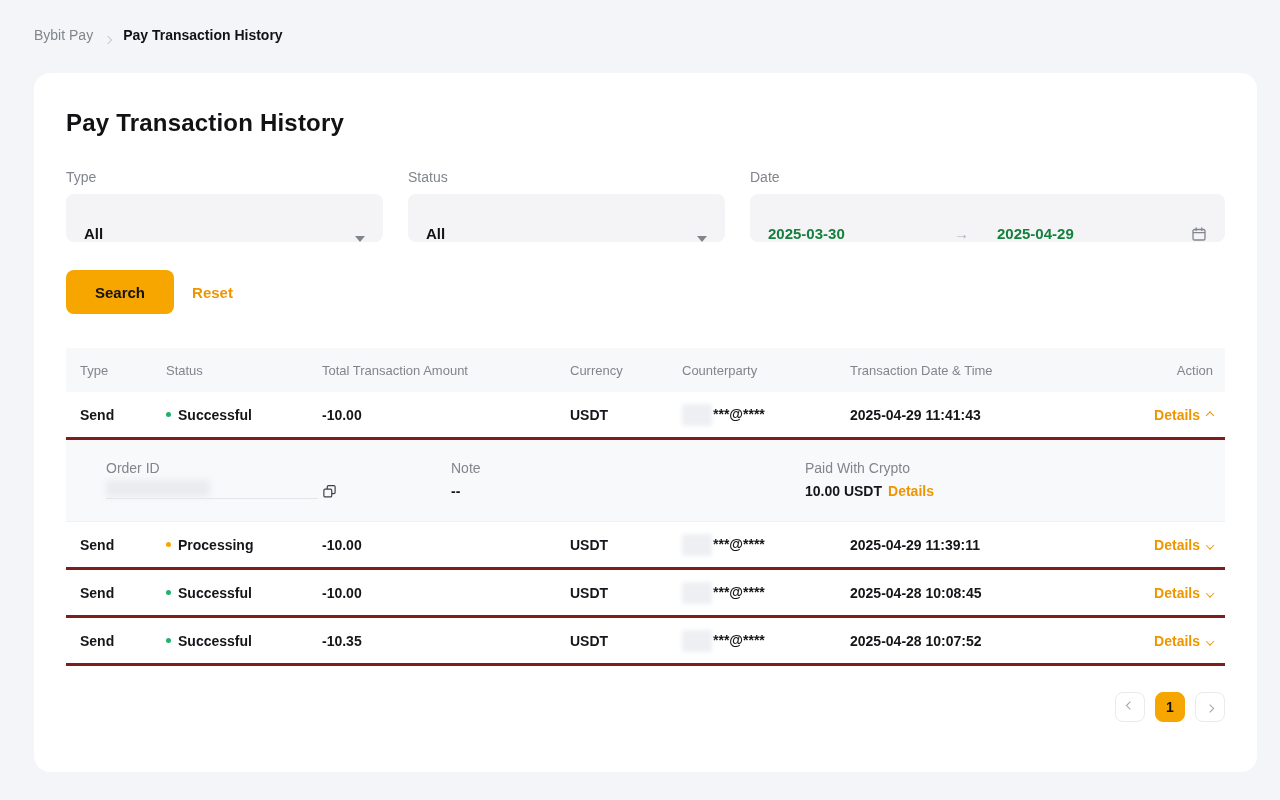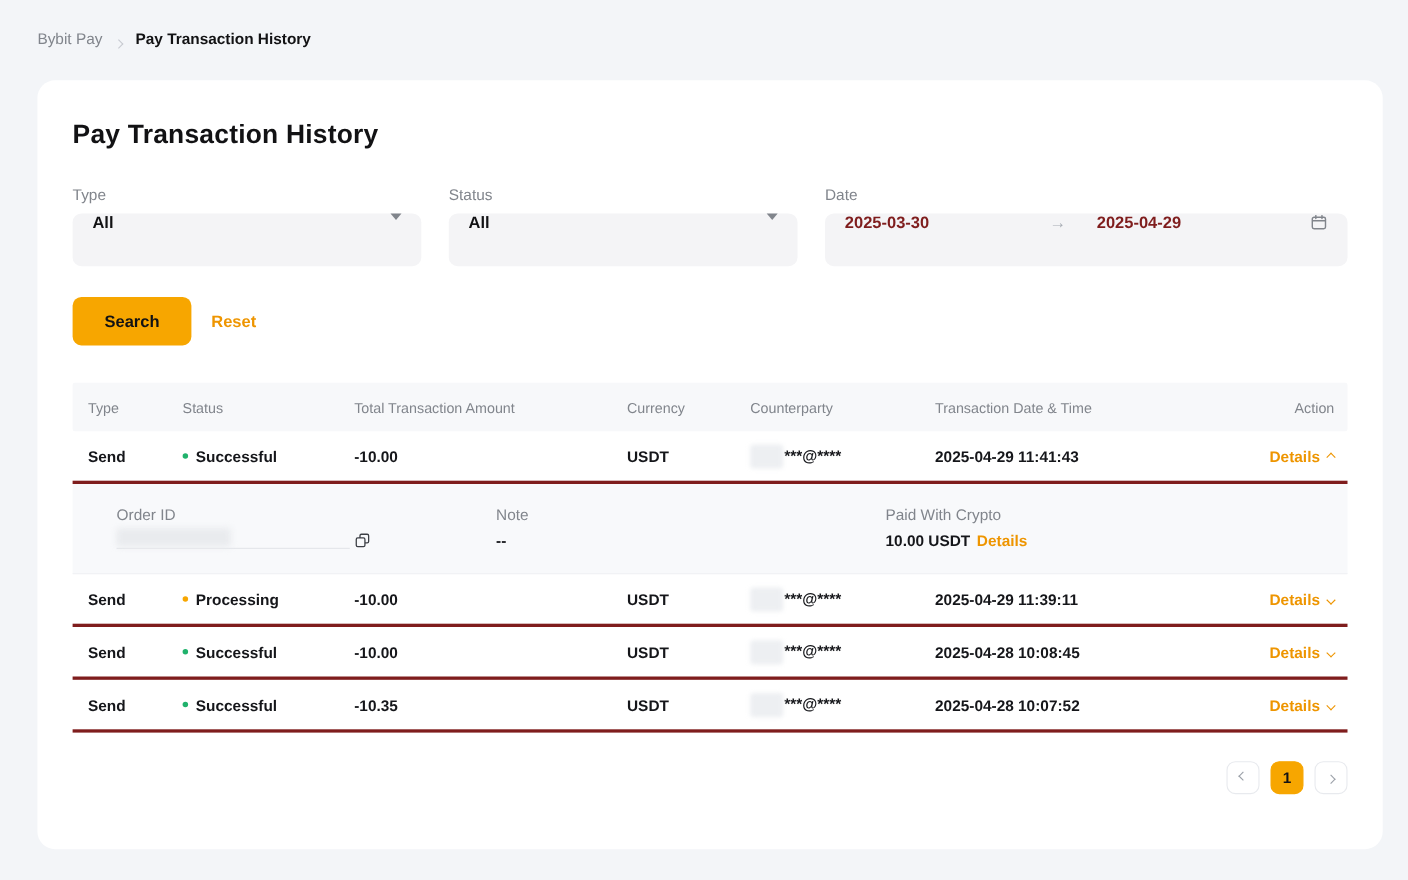--- a/index.html
+++ b/index.html
@@ -33,34 +33,34 @@
     margin: 30px 23px 0 34px;
     padding: 36px 32px 50px 32px;
   }
   .page-title { font-size: 24px; font-weight: 700; color: #121214; letter-spacing: .2px; }
 
   
   .filters { display: flex; gap: 25px; margin-top: 32px; }
   .filter-label { font-size: 14px; color: #81858c; margin-bottom: 9px; }
   .field {
     height: 48px; background: #f4f4f6; border-radius: 8px;
-    display: flex; align-items: flex-start;
+    display: flex; align-items: flex-end;
     padding: 0 18px; cursor: pointer;
   }
   .filter-select { width: 317px; }
   .select-field { justify-content: space-between; }
   .select-value { font-size: 15px; font-weight: 700; color: #121214; }
   .caret-down {
     width: 0; height: 0;
     border-left: 5px solid transparent; border-right: 5px solid transparent;
     border-top: 6px solid #81858c;
   }
   .filter-date { flex: 1; }
   .date-field { width: 100%; }
-  .date-value { font-size: 15px; font-weight: 700; color: #7f1d1d; }
+  .date-value { font-size: 15px; font-weight: 700; color: #15803d; }
   .date-start { width: 186px; }
   .date-arrow { color: #a8adb5; font-size: 15px; }
   .date-end { margin-left: 28px; }
   .calendar-icon { margin-left: auto; display: flex; }
 
   
   .actions-row { display: flex; align-items: center; gap: 18px; margin-top: 28px; }
   .search-btn {
     background: #f7a600; color: #121214;
     border: none; border-radius: 8px;

